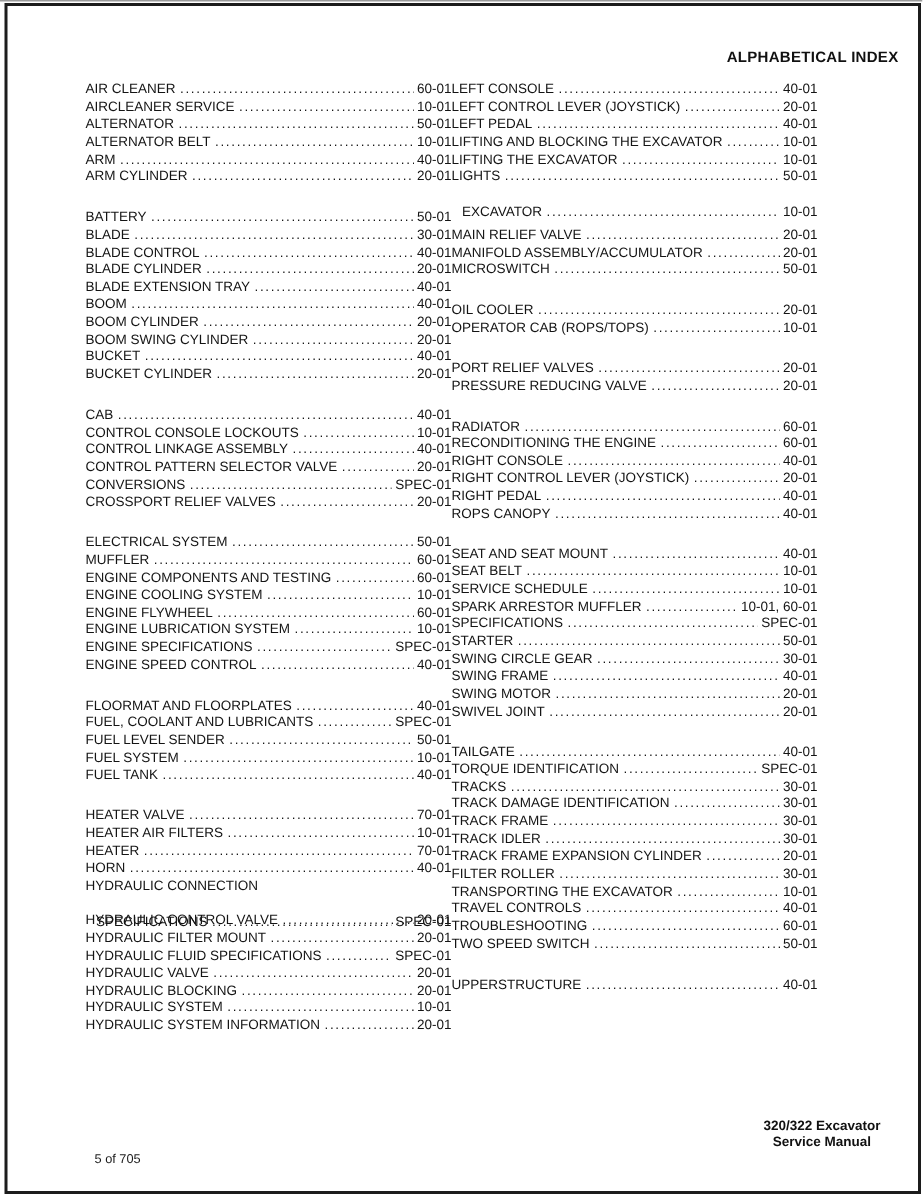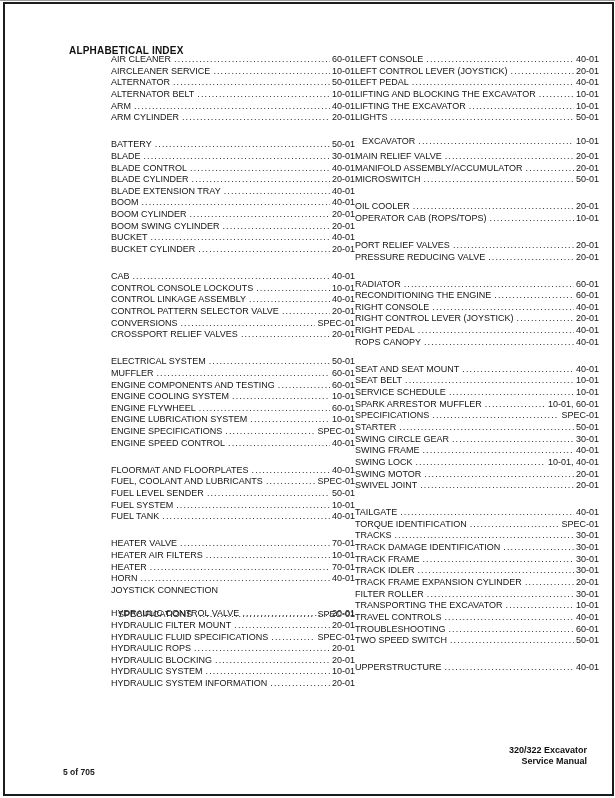--- a/index.html
+++ b/index.html
@@ -6,50 +6,50 @@
   body{
     width:615px;height:798px;position:relative;background:#ffffff;overflow:hidden;
     font-family:"Liberation Sans","DejaVu Sans",sans-serif;color:#141414;
   }
   .page-frame{
     position:absolute;top:2px;left:3px;right:1px;bottom:2px;
     border:2px solid #1c1c1c;background:#ffffff;box-sizing:border-box;
   }
   .edge-top{position:absolute;top:0;left:0;right:0;height:1px;background:#9a9a9a;}
   .title{
-    position:absolute;top:33px;left:57px;right:16px;margin:12px;
-    text-align:left;font-size:10px;font-weight:bold;letter-spacing:.2px;color:#111;
+    position:absolute;top:33px;left:57px;right:16px;margin:0;
+    text-align:right;font-size:10px;font-weight:bold;letter-spacing:.2px;color:#111;
   }
   .columns{
     position:absolute;top:54px;left:57px;right:16px;
-    display:flex;justify-content:flex-end;
+    display:flex;justify-content:flex-start;
   }
   .col{width:244px;}
   .section{margin-bottom:15.4px;}
   .section:last-child{margin-bottom:0;}
   .row{
     display:flex;align-items:baseline;height:11.65px;
     font-size:9px;line-height:11.65px;white-space:nowrap;
   }
   .row .lbl{white-space:nowrap;}
   .row.indent .lbl{padding-left:7px;margin-top:12px;}
   .leader{
     flex:1 1 auto;overflow:hidden;white-space:nowrap;margin:0 2px 0 3px;
     min-width:6px;
   }
   .leader::after{
     content:"....................................................................................................................................";
     letter-spacing:1.1px;color:#161616;
   }
   .pg{white-space:nowrap;}
   .footer-pageinfo{
-    position:absolute;left:63px;top:767px;font-size:8.5px;color:#1a1a1a;font-weight:bold;
+    position:absolute;left:63px;top:767px;font-size:8.5px;color:#1a1a1a;
   }
   .footer-doc{
-    position:absolute;right:28px;top:745px;text-align:right;
+    position:absolute;right:28px;top:745px;text-align:center;
     font-size:9px;font-weight:bold;line-height:11px;color:#111;
   }
 </style>
 </head>
 <body>
 
 <div class="edge-top"></div>
 <div class="page-frame"></div>
 
 <h1 class="title">ALPHABETICAL INDEX</h1>
@@ -256,21 +256,21 @@
           <span class="lbl">HEATER</span>
           <span class="leader"></span>
           <span class="pg">70-01</span>
         </div>
         <div class="row">
           <span class="lbl">HORN</span>
           <span class="leader"></span>
           <span class="pg">40-01</span>
         </div>
         <div class="row">
-          <span class="lbl">JOYSTICK CONNECTION</span>
+          <span class="lbl">HYDRAULIC CONNECTION</span>
         </div>
         <div class="row indent">
           <span class="lbl">SPECIFICATIONS</span>
           <span class="leader"></span>
           <span class="pg">SPEC-01</span>
         </div>
         <div class="row">
           <span class="lbl">HYDRAULIC CONTROL VALVE</span>
           <span class="leader"></span>
           <span class="pg">20-01</span>
@@ -279,21 +279,21 @@
           <span class="lbl">HYDRAULIC FILTER MOUNT</span>
           <span class="leader"></span>
           <span class="pg">20-01</span>
         </div>
         <div class="row">
           <span class="lbl">HYDRAULIC FLUID SPECIFICATIONS</span>
           <span class="leader"></span>
           <span class="pg">SPEC-01</span>
         </div>
         <div class="row">
-          <span class="lbl">HYDRAULIC ROPS</span>
+          <span class="lbl">HYDRAULIC VALVE</span>
           <span class="leader"></span>
           <span class="pg">20-01</span>
         </div>
         <div class="row">
           <span class="lbl">HYDRAULIC BLOCKING</span>
           <span class="leader"></span>
           <span class="pg">20-01</span>
         </div>
         <div class="row">
           <span class="lbl">HYDRAULIC SYSTEM</span>
@@ -451,25 +451,20 @@
         </div>
         <div class="row">
           <span class="lbl">SWING CIRCLE GEAR</span>
           <span class="leader"></span>
           <span class="pg">30-01</span>
         </div>
         <div class="row">
           <span class="lbl">SWING FRAME</span>
           <span class="leader"></span>
           <span class="pg">40-01</span>
-        </div>
-        <div class="row">
-          <span class="lbl">SWING LOCK</span>
-          <span class="leader"></span>
-          <span class="pg">10-01, 40-01</span>
         </div>
         <div class="row">
           <span class="lbl">SWING MOTOR</span>
           <span class="leader"></span>
           <span class="pg">20-01</span>
         </div>
         <div class="row">
           <span class="lbl">SWIVEL JOINT</span>
           <span class="leader"></span>
           <span class="pg">20-01</span>

